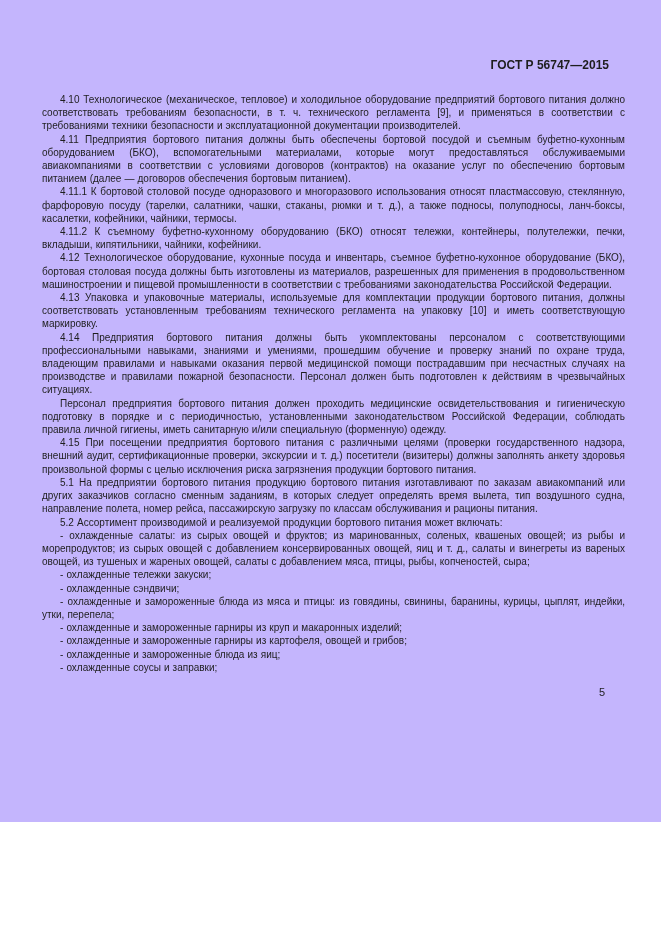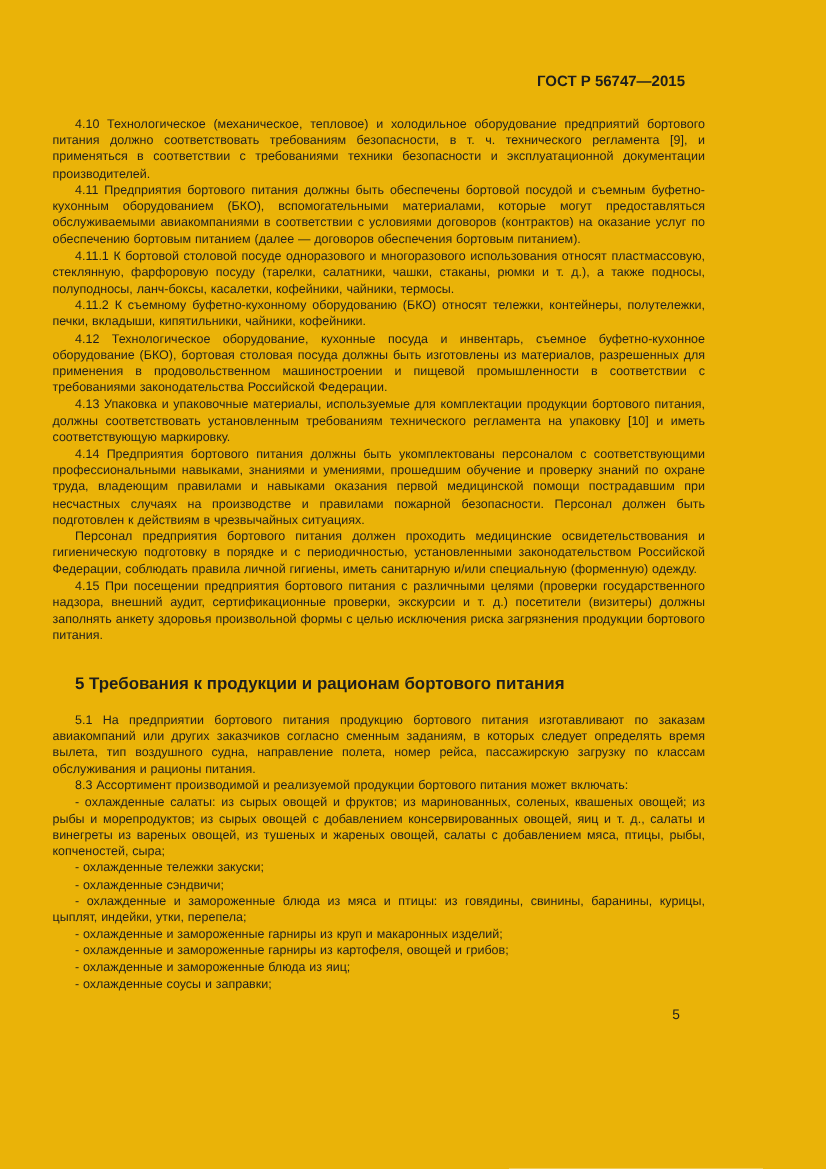--- a/index.html
+++ b/index.html
@@ -10,23 +10,23 @@
   body {
     width: 661px;
     height: 935px;
     overflow: hidden;
     font-family: "Liberation Sans", sans-serif;
     color: #1e1e1e;
   }
   .page {
     box-sizing: border-box;
     width: 661px;
-    height: 935px;
-    padding: 58px 97px 0 42px;
-    background: #eab308;
+    height: 822px;
+    padding: 58px 36px 0 42px;
+    background: #c4b5fd;
   }
   .doc-header {
     text-align: right;
     font-weight: bold;
     font-size: 12px;
     line-height: 14px;
     padding-right: 16px;
     margin: 0 0 21px 0;
   }
   .body-para {
@@ -66,23 +66,22 @@
     <p class="body-para">4.11.1 К бортовой столовой посуде одноразового и многоразового использования относят пластмассовую, стеклянную, фарфоровую посуду (тарелки, салатники, чашки, стаканы, рюмки и т. д.), а также подносы, полуподносы, ланч-боксы, касалетки, кофейники, чайники, термосы.</p>
     <p class="body-para">4.11.2 К съемному буфетно-кухонному оборудованию (БКО) относят тележки, контейнеры, полутележки, печки, вкладыши, кипятильники, чайники, кофейники.</p>
     <p class="body-para">4.12 Технологическое оборудование, кухонные посуда и инвентарь, съемное буфетно-кухонное оборудование (БКО), бортовая столовая посуда должны быть изготовлены из материалов, разрешенных для применения в продовольственном машиностроении и пищевой промышленности в соответствии с требованиями законодательства Российской Федерации.</p>
     <p class="body-para">4.13 Упаковка и упаковочные материалы, используемые для комплектации продукции бортового питания, должны соответствовать установленным требованиям технического регламента на упаковку [10] и иметь соответствующую маркировку.</p>
     <p class="body-para">4.14 Предприятия бортового питания должны быть укомплектованы персоналом с соответствующими профессиональными навыками, знаниями и умениями, прошедшим обучение и проверку знаний по охране труда, владеющим правилами и навыками оказания первой медицинской помощи пострадавшим при несчастных случаях на производстве и правилами пожарной безопасности. Персонал должен быть подготовлен к действиям в чрезвычайных ситуациях.</p>
     <p class="body-para">Персонал предприятия бортового питания должен проходить медицинские освидетельствования и гигиеническую подготовку в порядке и с периодичностью, установленными законодательством Российской Федерации, соблюдать правила личной гигиены, иметь санитарную и/или специальную (форменную) одежду.</p>
     <p class="body-para">4.15 При посещении предприятия бортового питания с различными целями (проверки государственного надзора, внешний аудит, сертификационные проверки, экскурсии и т. д.) посетители (визитеры) должны заполнять анкету здоровья произвольной формы с целью исключения риска загрязнения продукции бортового питания.</p>
   </section>
 
   <section>
-    <h2 class="section-heading">5 Требования к продукции и рационам бортового питания</h2>
     <p class="body-para">5.1 На предприятии бортового питания продукцию бортового питания изготавливают по заказам авиакомпаний или других заказчиков согласно сменным заданиям, в которых следует определять время вылета, тип воздушного судна, направление полета, номер рейса, пассажирскую загрузку по классам обслуживания и рационы питания.</p>
-    <p class="body-para">8.3 Ассортимент производимой и реализуемой продукции бортового питания может включать:</p>
+    <p class="body-para">5.2 Ассортимент производимой и реализуемой продукции бортового питания может включать:</p>
     <p class="body-para">- охлажденные салаты: из сырых овощей и фруктов; из маринованных, соленых, квашеных овощей; из рыбы и морепродуктов; из сырых овощей с добавлением консервированных овощей, яиц и т. д., салаты и винегреты из вареных овощей, из тушеных и жареных овощей, салаты с добавлением мяса, птицы, рыбы, копченостей, сыра;</p>
     <p class="body-para">- охлажденные тележки закуски;</p>
     <p class="body-para">- охлажденные сэндвичи;</p>
     <p class="body-para">- охлажденные и замороженные блюда из мяса и птицы: из говядины, свинины, баранины, курицы, цыплят, индейки, утки, перепела;</p>
     <p class="body-para">- охлажденные и замороженные гарниры из круп и макаронных изделий;</p>
     <p class="body-para">- охлажденные и замороженные гарниры из картофеля, овощей и грибов;</p>
     <p class="body-para">- охлажденные и замороженные блюда из яиц;</p>
     <p class="body-para">- охлажденные соусы и заправки;</p>
   </section>
 

